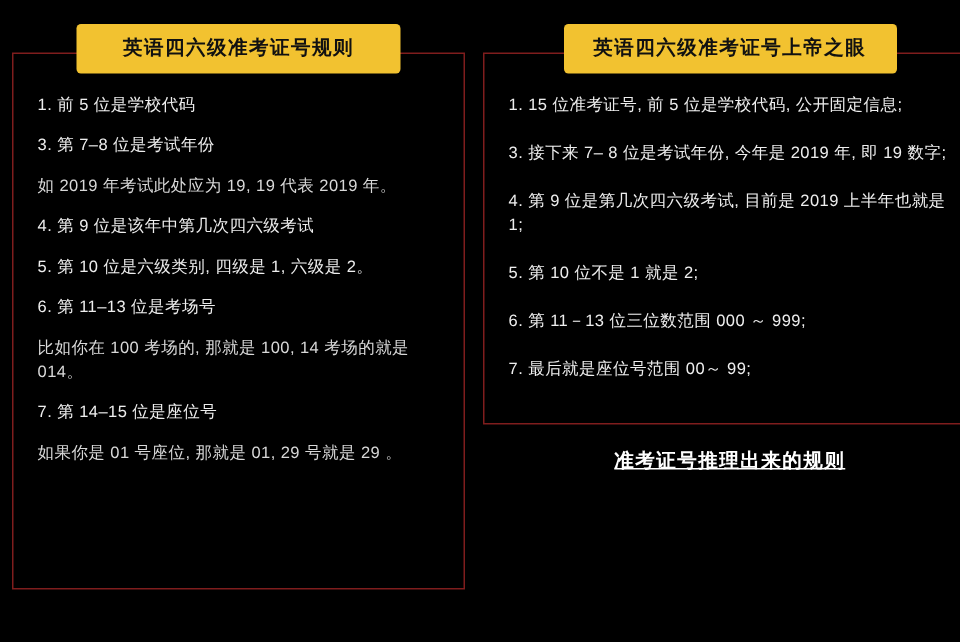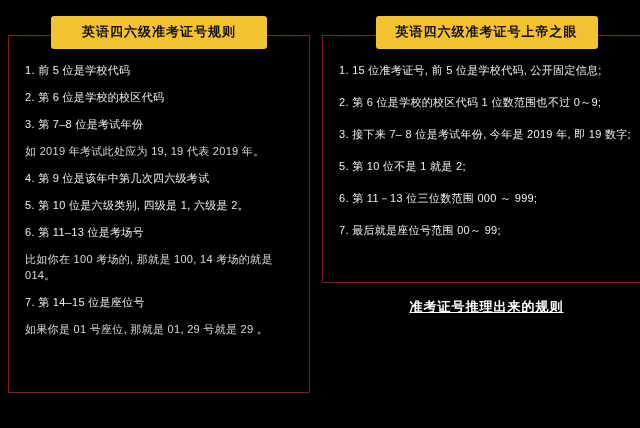--- a/index.html
+++ b/index.html
@@ -107,39 +107,38 @@
 </style>
 </head>
 <body>
 
 <div class="page">
 
   <div class="col col-left">
     <div class="banner">英语四六级准考证号规则</div>
     <div class="card card-left">
       <p class="line">1. 前 5 位是学校代码</p>
-      <p class="line">2. 第 6 位是学校的校区代码</p>
       <p class="line">3. 第 7–8 位是考试年份</p>
       <p class="line sub">如 2019 年考试此处应为 19, 19 代表 2019 年。</p>
       <p class="line">4. 第 9 位是该年中第几次四六级考试</p>
       <p class="line">5. 第 10 位是六级类别, 四级是 1, 六级是 2。</p>
       <p class="line">6. 第 11–13 位是考场号</p>
       <p class="line sub">比如你在 100 考场的, 那就是 100, 14 考场的就是 014。</p>
       <p class="line">7. 第 14–15 位是座位号</p>
       <p class="line sub">如果你是 01 号座位, 那就是 01, 29 号就是 29 。</p>
     </div>
     <div class="caption caption-left">准考证号原规则</div>
   </div>
 
   <div class="col col-right">
     <div class="banner">英语四六级准考证号上帝之眼</div>
     <div class="card card-right">
       <p class="line">1.  15 位准考证号, 前 5 位是学校代码, 公开固定信息;</p>
-      <p class="line">2. 第 6 位是学校的校区代码 1 位数范围也不过 0～9;</p>
       <p class="line">3. 接下来 7– 8 位是考试年份, 今年是 2019 年, 即 19 数字;</p>
+      <p class="line">4. 第 9 位是第几次四六级考试, 目前是 2019 上半年也就是 1;</p>
       <p class="line">5. 第 10 位不是 1 就是 2;</p>
       <p class="line">6. 第 11－13 位三位数范围 000 ～ 999;</p>
       <p class="line">7. 最后就是座位号范围 00～ 99;</p>
     </div>
     <div class="caption caption-right">准考证号推理出来的规则</div>
   </div>
 
 </div>
 
 </body></html>

